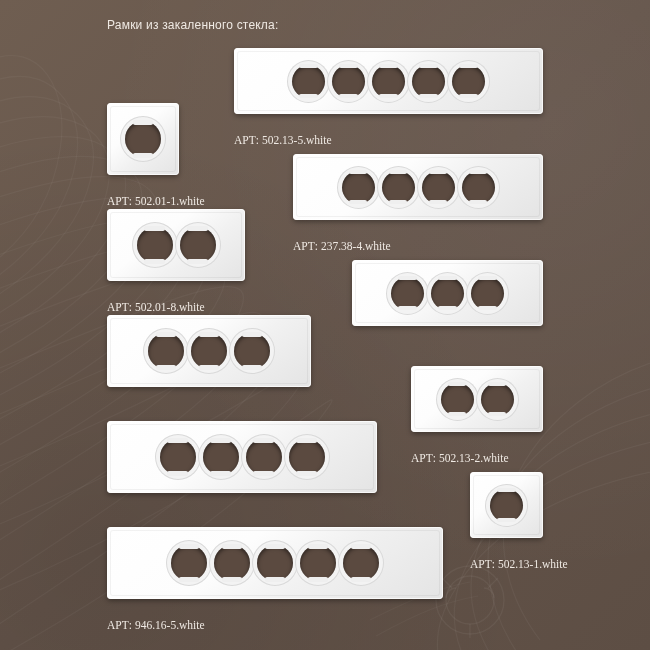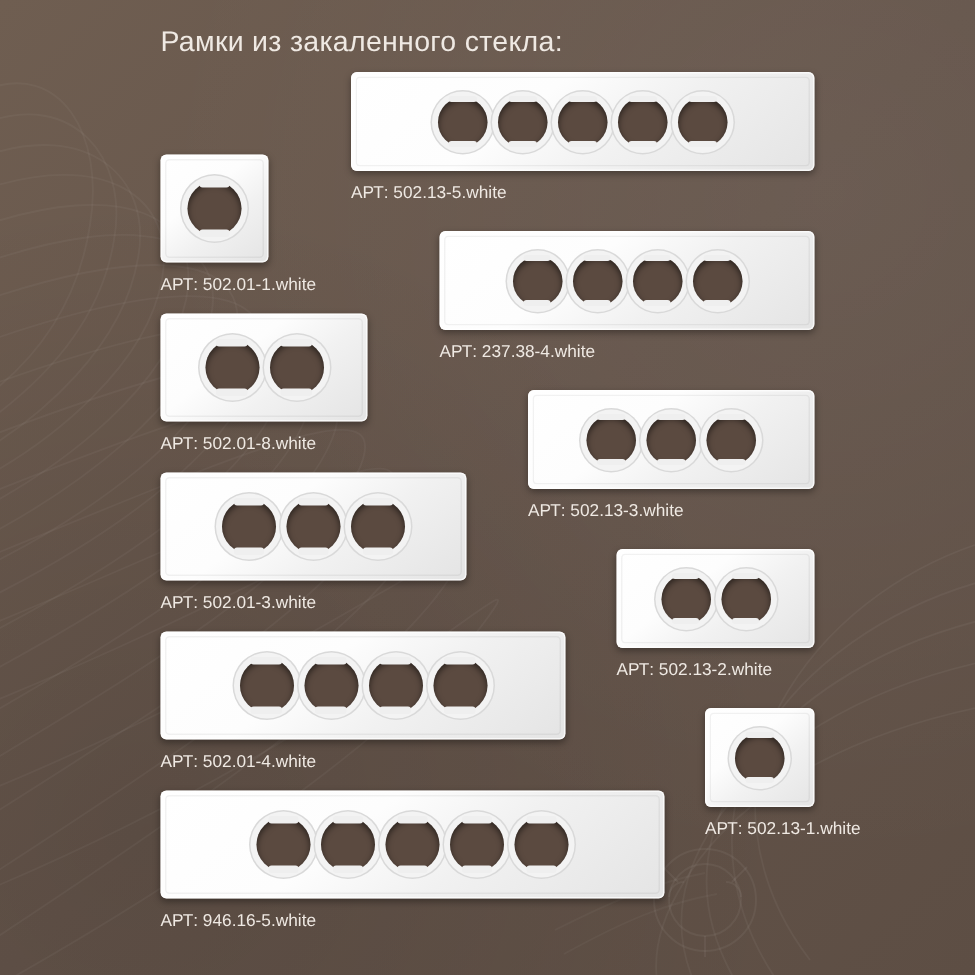--- a/index.html
+++ b/index.html
@@ -29,21 +29,21 @@
     inset: 0;
     opacity: 0.5;
     pointer-events: none;
   }
   #decor svg { display: block; }
 
   #title {
     position: absolute;
     left: 107px;
     top: 18px;
-    font-size: 19px;
+    font-size: 12px;
     color: #efe9e3;
     letter-spacing: 0.2px;
     white-space: nowrap;
   }
 
   .product {
     position: absolute;
   }
   .frame {
     position: relative;
@@ -87,24 +87,25 @@
     left: 22%;
     width: 56%;
     height: 13%;
     background: #efefef;
     border-radius: 2px;
   }
   .hole .clip.top { top: -3%; }
   .hole .clip.bottom { bottom: -3%; }
 
   .caption {
-    margin-top: 9px;
+    margin-top: 20px;
     font-size: 11.5px;
     color: #efe9e3;
     white-space: nowrap;
+    font-family: Liberation Serif, serif;
   }
 </style>
 </head>
 <body>
 
 <div id="page">
 
   <div id="decor">
     <svg width="650" height="650" viewBox="0 0 650 650" xmlns="http://www.w3.org/2000/svg">
       <g fill="none" stroke="rgba(255,255,255,0.08)" stroke-width="1.2">
@@ -184,21 +185,20 @@
             <div class="hole" style="width: 36px; height: 36px;">
               <div class="clip top"></div>
               <div class="clip bottom"></div>
             </div>
             <div class="hole" style="width: 36px; height: 36px;">
               <div class="clip top"></div>
               <div class="clip bottom"></div>
             </div>
           </div>
         </div>
-        <div class="caption">АРТ: 502.01-3.white</div>
       </div>
       <div class="product" style="left: 107px; top: 421px;">
         <div class="frame" style="width: 270px; height: 72px;">
           <div class="holes" style="gap: 7px;">
             <div class="hole" style="width: 36px; height: 36px;">
               <div class="clip top"></div>
               <div class="clip bottom"></div>
             </div>
             <div class="hole" style="width: 36px; height: 36px;">
               <div class="clip top"></div>
@@ -207,21 +207,20 @@
             <div class="hole" style="width: 36px; height: 36px;">
               <div class="clip top"></div>
               <div class="clip bottom"></div>
             </div>
             <div class="hole" style="width: 36px; height: 36px;">
               <div class="clip top"></div>
               <div class="clip bottom"></div>
             </div>
           </div>
         </div>
-        <div class="caption">АРТ: 502.01-4.white</div>
       </div>
       <div class="product" style="left: 107px; top: 527px;">
         <div class="frame" style="width: 336px; height: 72px;">
           <div class="holes" style="gap: 7px;">
             <div class="hole" style="width: 36px; height: 36px;">
               <div class="clip top"></div>
               <div class="clip bottom"></div>
             </div>
             <div class="hole" style="width: 36px; height: 36px;">
               <div class="clip top"></div>
@@ -303,21 +302,20 @@
             <div class="hole" style="width: 33px; height: 33px;">
               <div class="clip top"></div>
               <div class="clip bottom"></div>
             </div>
             <div class="hole" style="width: 33px; height: 33px;">
               <div class="clip top"></div>
               <div class="clip bottom"></div>
             </div>
           </div>
         </div>
-        <div class="caption">АРТ: 502.13-3.white</div>
       </div>
       <div class="product" style="left: 411px; top: 366px;">
         <div class="frame" style="width: 132px; height: 66px;">
           <div class="holes" style="gap: 7px;">
             <div class="hole" style="width: 33px; height: 33px;">
               <div class="clip top"></div>
               <div class="clip bottom"></div>
             </div>
             <div class="hole" style="width: 33px; height: 33px;">
               <div class="clip top"></div>

